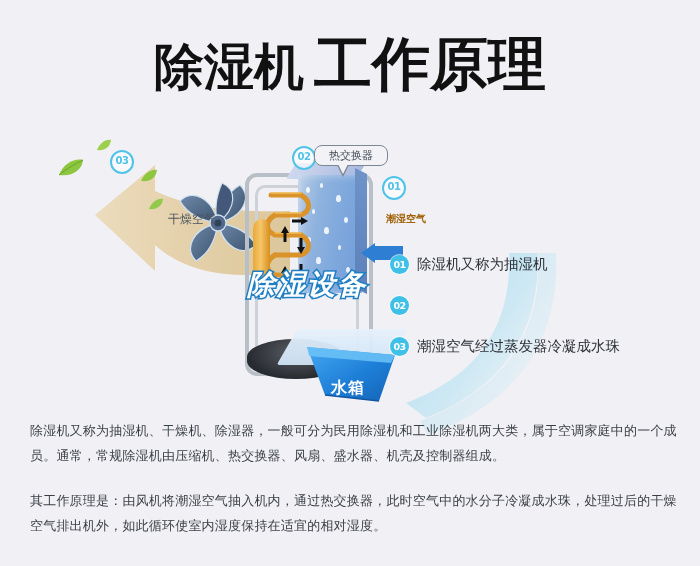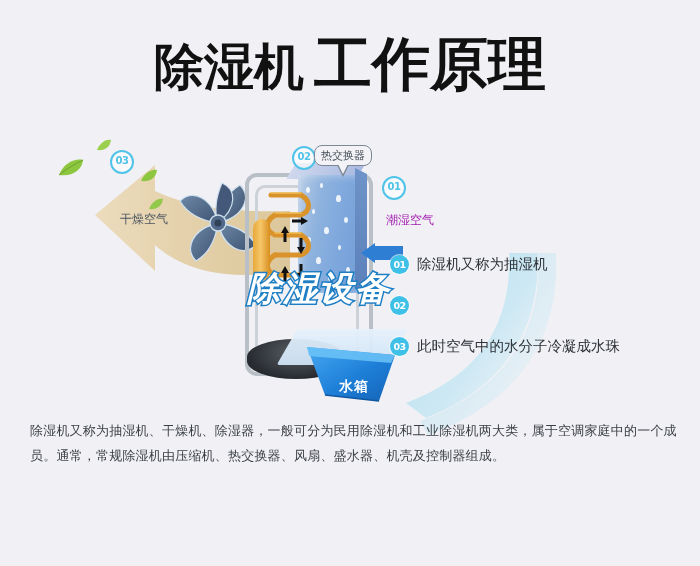--- a/index.html
+++ b/index.html
@@ -92,39 +92,39 @@
   .tray{
     position:absolute;left:44px;top:176px;width:110px;height:36px;
     background:linear-gradient(180deg,#e6f1fb,#cfe3f6);
     transform:skewX(-30deg);border-radius:3px;opacity:.95;
   }
   
   .tank{
     position:absolute;left:62px;top:192px;width:92px;height:62px;
   }
   .tank-label{
-    position:absolute;left:96px;top:225px;color:#fff;font-size:14px;
+    position:absolute;left:88px;top:225px;color:#fff;font-size:16px;
     font-weight:700;letter-spacing:1px;
   }
 
   
   .dbadge{
     position:absolute;width:20px;height:20px;border-radius:50%;
     border:2px solid #4fc3e8;color:#4fc3e8;
     font-size:10px;font-weight:700;line-height:18px;text-align:center;
     background:rgba(255,255,255,.65);letter-spacing:-.5px;
   }
-  .dlabel{position:absolute;color:#4b5560;font-size:12px;font-weight:500;}
-  .dlabel-blue{position:absolute;color:#a21caf;font-size:12px;font-weight:400;}
+  .dlabel{position:absolute;color:#4b5560;font-size:12px;font-weight:500;margin-left:48px;}
+  .dlabel-blue{position:absolute;color:#a16207;font-size:10px;font-weight:700;}
 
   
   .callout{
     position:absolute;left:314px;top:145px;
     border:1.6px solid #7b8894;border-radius:8px;
-    padding:2px 6px;font-size:11px;color:#444d56;background:#f3f3f7;
+    padding:2px 14px;font-size:11px;color:#444d56;background:#f3f3f7;
   }
   .callout:after{
     content:"";position:absolute;left:22px;bottom:-12px;
     width:0;height:0;border-left:6px solid transparent;
     border-right:6px solid transparent;border-top:12px solid #7b8894;
   }
   .callout:before{
     content:"";position:absolute;left:23px;bottom:-9px;z-index:2;
     width:0;height:0;border-left:5px solid transparent;
     border-right:5px solid transparent;border-top:10px solid #f3f3f7;
@@ -137,21 +137,21 @@
     width:19px;height:19px;border-radius:50%;
     background:#3fc0e6;color:#fff;font-size:9.5px;font-weight:700;
     line-height:19px;text-align:center;margin-right:8px;flex:0 0 auto;
     letter-spacing:-.5px;box-shadow:0 0 0 1px rgba(255,255,255,.6);
   }
   .stext{font-size:14.5px;color:#2d3238;white-space:nowrap;}
 
   
   .watermark{
     position:absolute;left:247px;top:266px;
-    font-size:34px;font-weight:900;font-style:italic;
+    font-size:28px;font-weight:900;font-style:italic;
     color:#ffffff;letter-spacing:2px;
     -webkit-text-stroke:3px #1f7fc4;
     paint-order:stroke fill;
     text-shadow:0 0 1px #1f7fc4;
     z-index:40;white-space:nowrap;
   }
 
   
   .body-copy{position:absolute;left:30px;top:418px;width:648px;}
   .para{
@@ -313,23 +313,24 @@
   <div class="steps">
     <div class="step">
       <div class="sbadge">01</div>
       <div class="stext">除湿机又称为抽湿机</div>
     </div>
     <div class="step">
       <div class="sbadge">02</div>
     </div>
     <div class="step">
       <div class="sbadge">03</div>
-      <div class="stext">此时空气中的水分子冷凝成水珠</div>
+      <div class="stext">潮湿空气经过蒸发器冷凝成水珠</div>
     </div>
   </div>
 
   <div class="watermark">除湿设备</div>
 
   <div class="body-copy">
     <p class="para">除湿机又称为抽湿机、干燥机、除湿器，一般可分为民用除湿机和工业除湿机两大类，属于空调家庭中的一个成员。通常，常规除湿机由压缩机、热交换器、风扇、盛水器、机壳及控制器组成。</p>
+    <p class="para">其工作原理是：由风机将潮湿空气抽入机内，通过热交换器，此时空气中的水分子冷凝成水珠，处理过后的干燥空气排出机外，如此循环使室内湿度保持在适宜的相对湿度。</p>
   </div>
 
 </div>
 
 </body></html>

